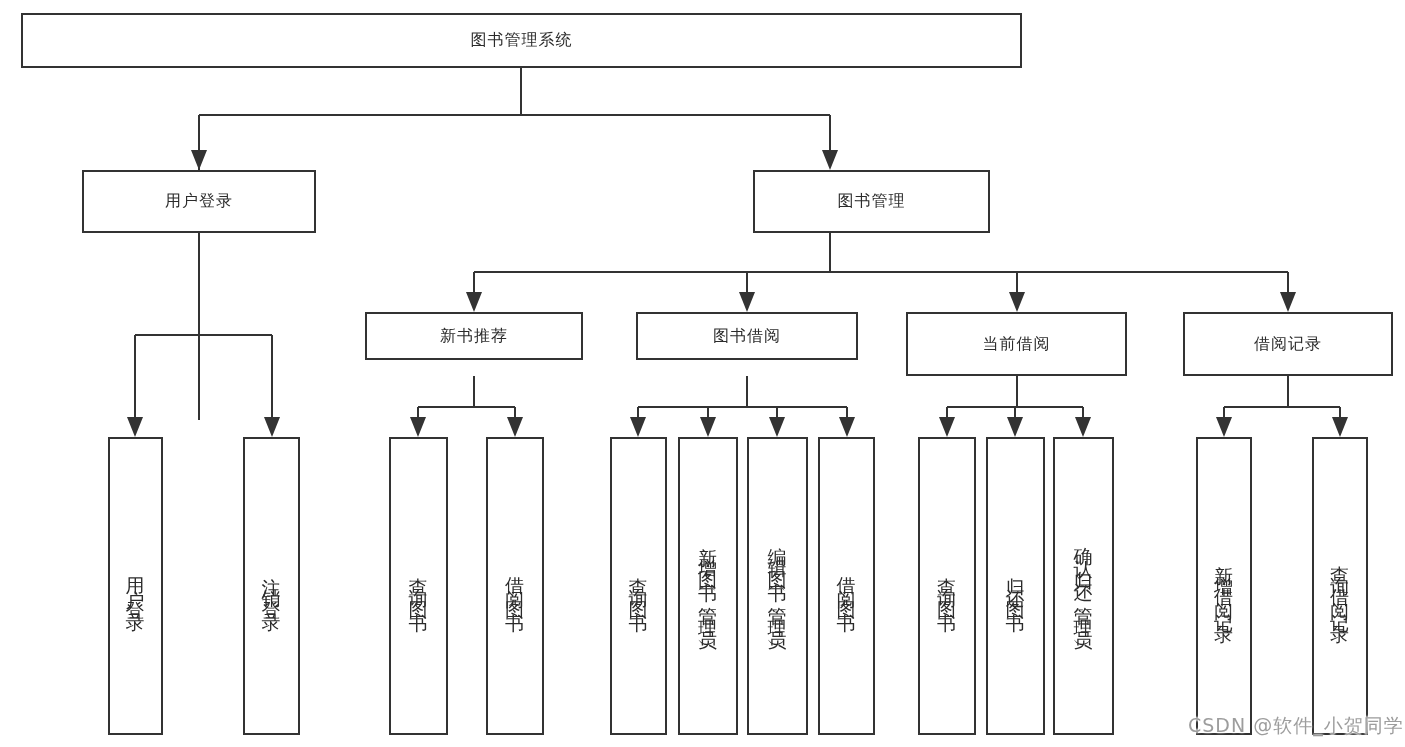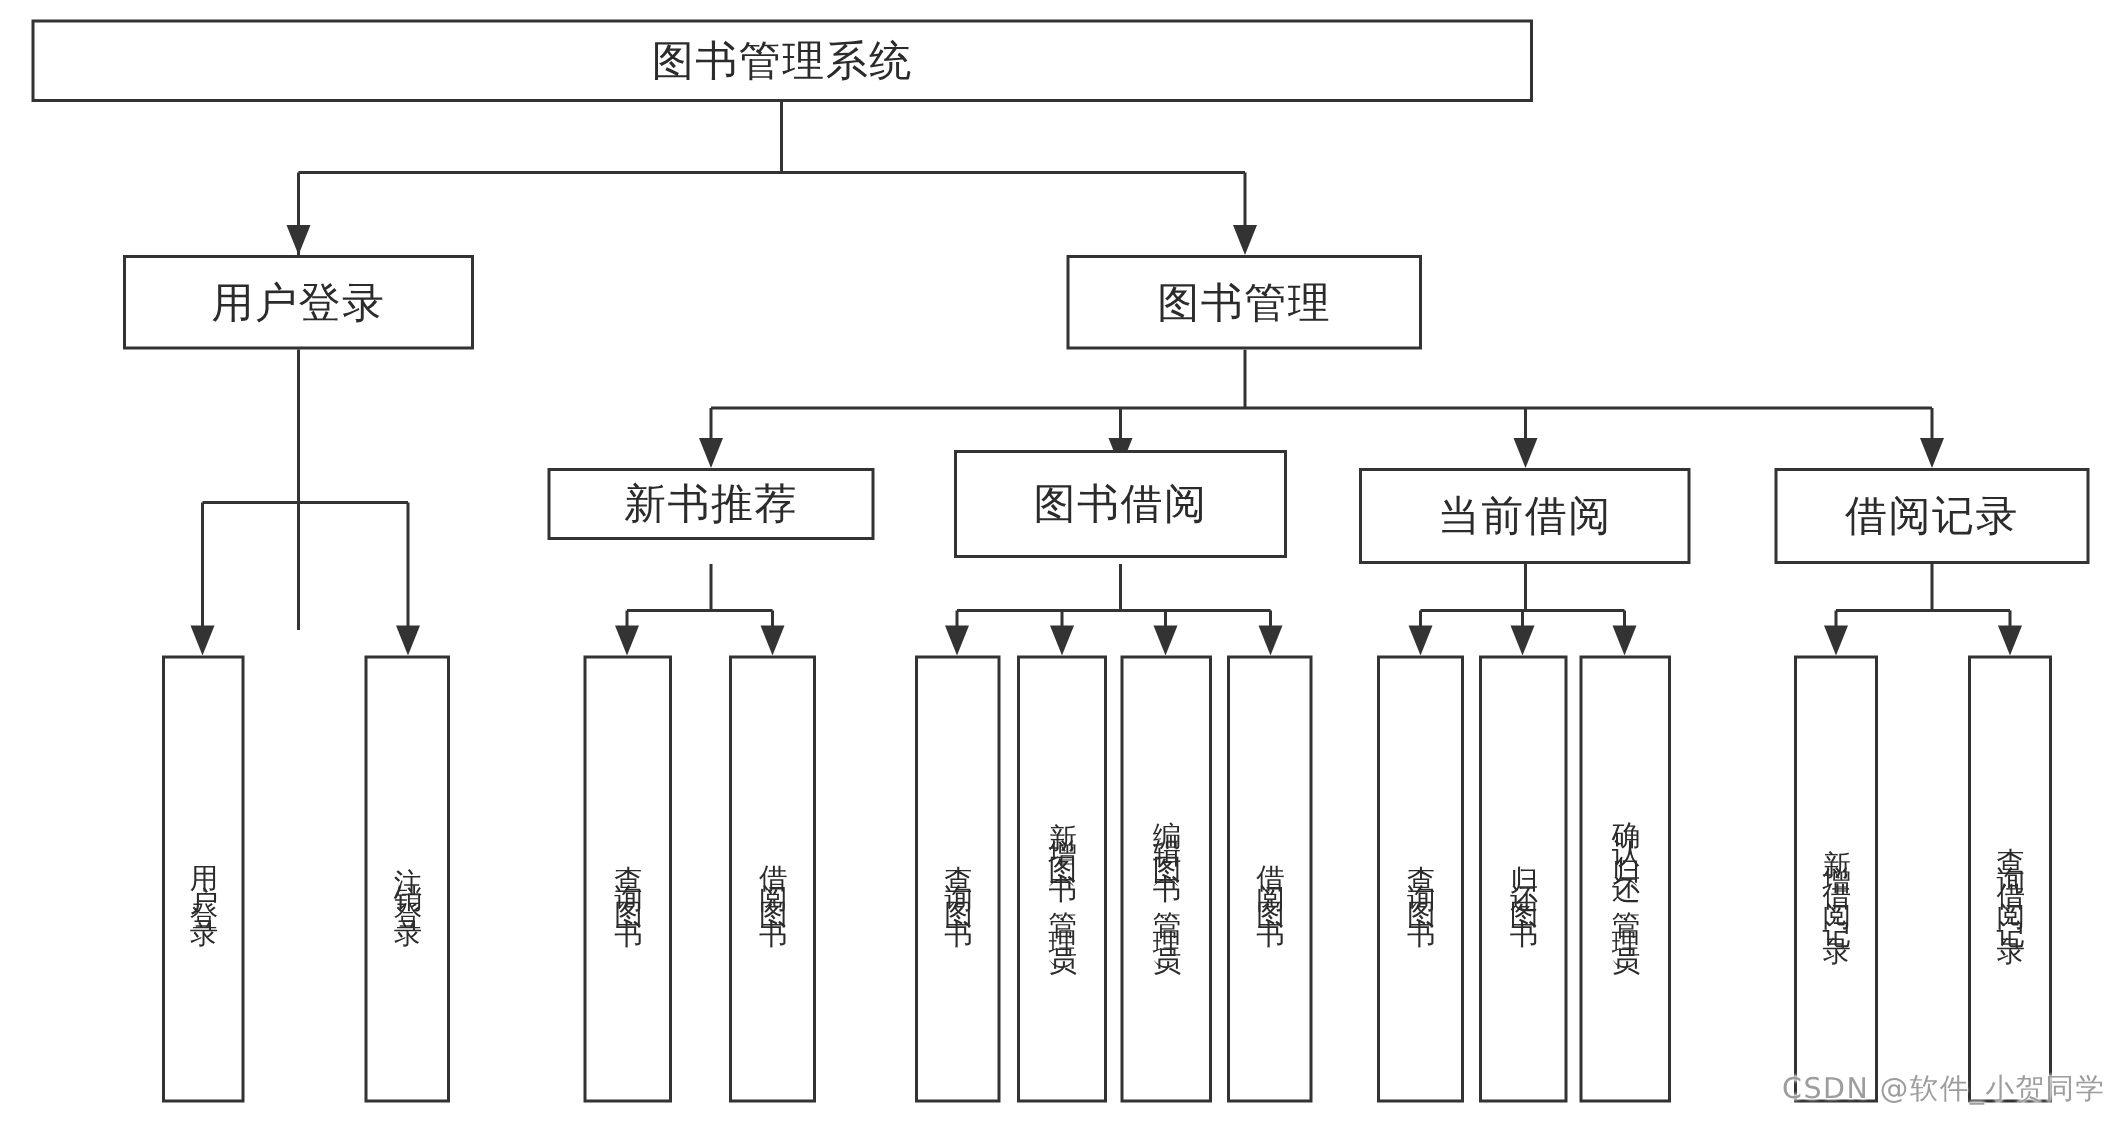--- a/index.html
+++ b/index.html
@@ -8,21 +8,21 @@
     font-family:"DejaVu Sans",sans-serif;overflow:hidden;
   }
   #stage{position:absolute;inset:0;width:1405px;height:747px;}
   svg.connectors{position:absolute;left:0;top:0;z-index:1;pointer-events:none;}
   .node{
     position:absolute;box-sizing:border-box;background:#ffffff;
     border:2px solid #333333;color:#2b2b2b;z-index:2;
     display:flex;align-items:center;justify-content:center;
     text-align:center;
   }
-  .node.h{font-size:28px;letter-spacing:1px;}
+  .node.h{font-size:16px;letter-spacing:1px;}
   .node.v{
     writing-mode:vertical-rl;text-orientation:mixed;
     font-size:19px;letter-spacing:12px;line-height:1;
   }
   .watermark{
     position:absolute;z-index:3;color:#9d9d9d;font-size:19px;letter-spacing:1px;
     text-shadow:0 0 3px #ffffff,0 0 3px #ffffff,0 0 2px #ffffff;
     white-space:nowrap;
   }
 </style>
@@ -77,24 +77,24 @@
       <polygon points="1075,417 1091,417 1083,437"></polygon>
 
       <polygon points="1216,417 1232,417 1224,437"></polygon>
       <polygon points="1332,417 1348,417 1340,437"></polygon>
     </g>
   </svg>
 
   <div class="node h" style="left:21px;top:13px;width:1001px;height:55px;">图书管理系统</div>
 
   <div class="node h" style="left:82px;top:170px;width:234px;height:63px;">用户登录</div>
-  <div class="node h" style="left:711px;top:170px;width:237px;height:63px;">图书管理</div>
+  <div class="node h" style="left:753px;top:170px;width:237px;height:63px;">图书管理</div>
 
   <div class="node h" style="left:365px;top:312px;width:218px;height:48px;">新书推荐</div>
-  <div class="node h" style="left:636px;top:300px;width:222px;height:72px;">图书借阅</div>
+  <div class="node h" style="left:636px;top:312px;width:222px;height:48px;">图书借阅</div>
   <div class="node h" style="left:906px;top:312px;width:221px;height:64px;font-family:Liberation Mono, monospace;">当前借阅</div>
   <div class="node h" style="left:1183px;top:312px;width:210px;height:64px;">借阅记录</div>
 
   <div class="node v" style="left:108px;top:437px;width:55px;height:298px;">用户登录</div>
   <div class="node v" style="left:243px;top:437px;width:57px;height:298px;">注销登录</div>
 
   <div class="node v" style="left:389px;top:437px;width:59px;height:298px;">查询图书</div>
   <div class="node v" style="left:486px;top:437px;width:58px;height:298px;">借阅图书</div>
 
   <div class="node v" style="left:610px;top:437px;width:57px;height:298px;">查询图书</div>

